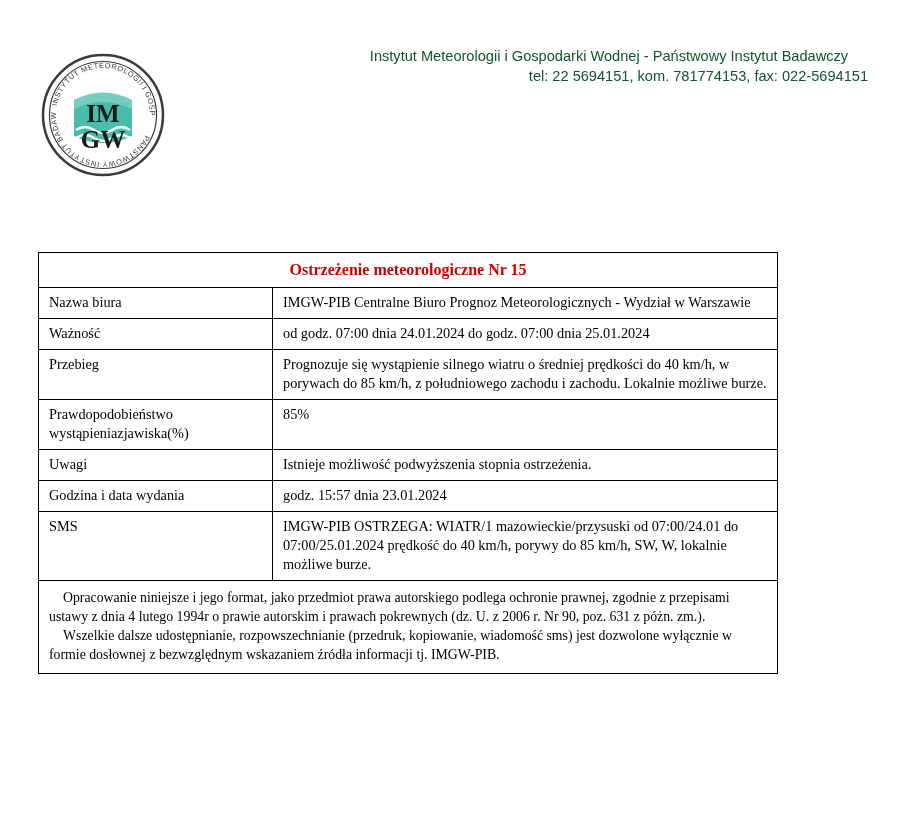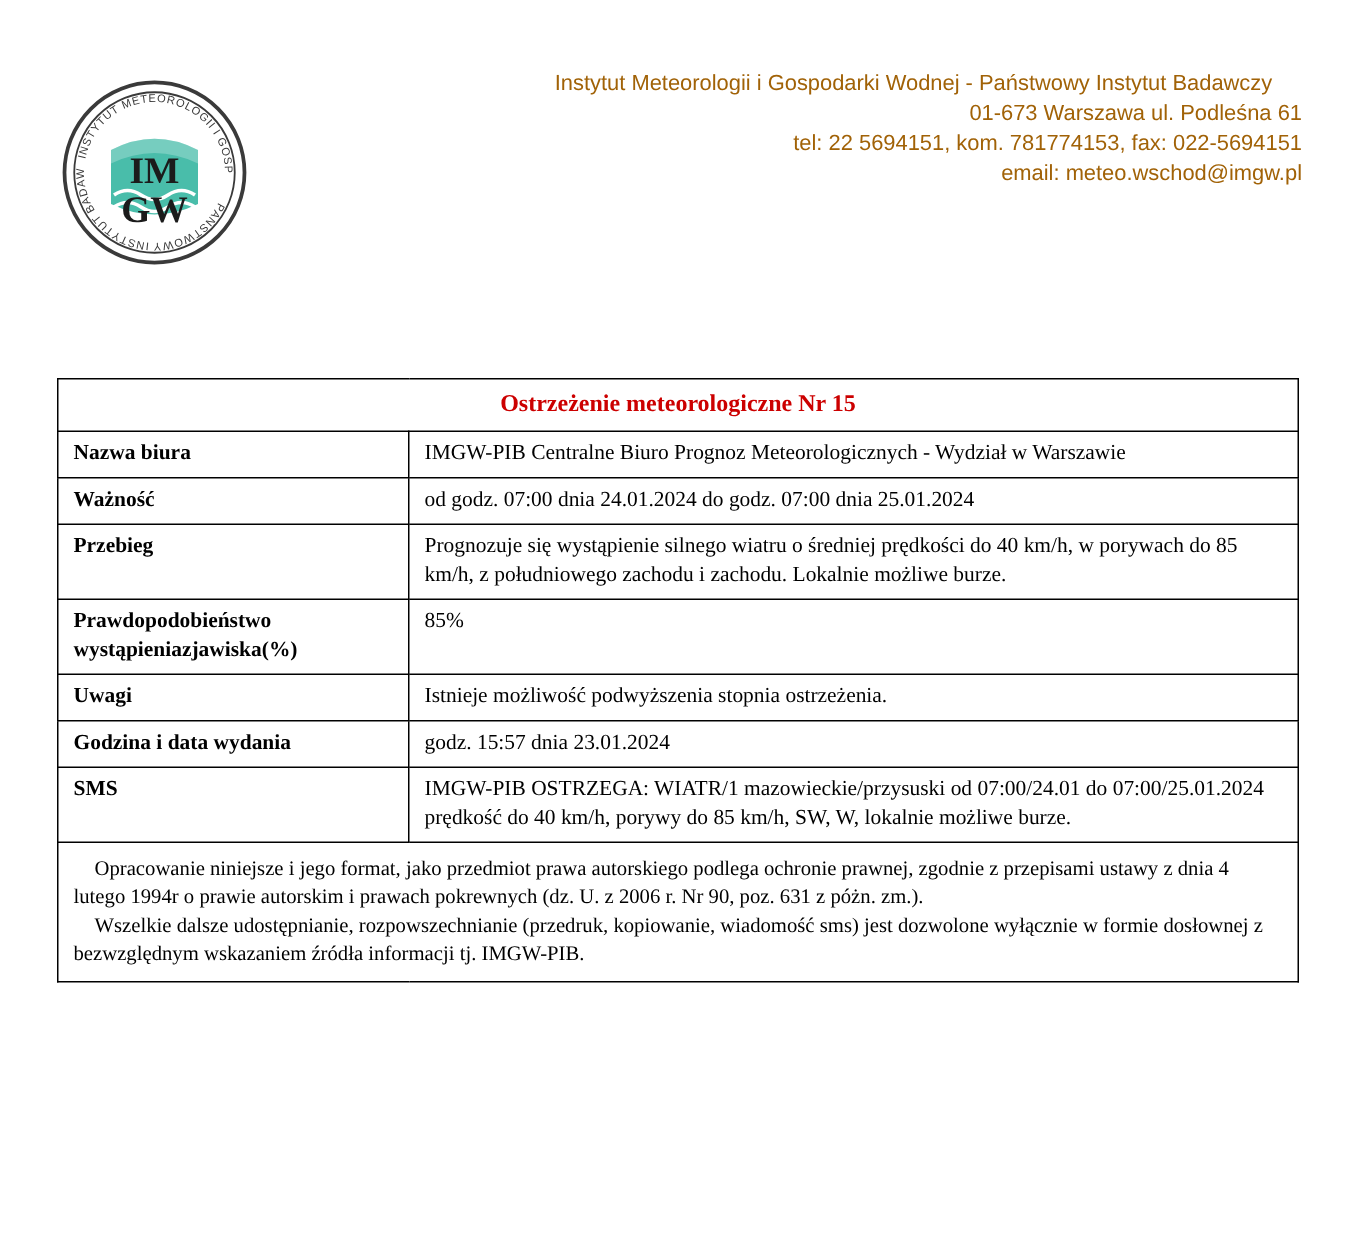--- a/index.html
+++ b/index.html
@@ -37,60 +37,60 @@
   }
   .header-text {
     position: absolute;
     left: 200px;
     right: 36px;
     top: 4px;
     text-align: right;
     font-family: "Liberation Sans", sans-serif;
     font-size: 14.6px;
     line-height: 20px;
-    color: #a16207;
+    color: #14532d;
   }
   .header-text .line1 {
     text-align: center;
     padding-left: 150px;
   }
   .header-text .line2 {
     text-align: center;
     font-weight: bold;
     padding-left: 150px;
   }
   .header-text .line {
     text-align: right;
   }
 
   
   .doc-table {
     position: absolute;
     left: 38px;
     top: 252px;
-    width: 828px;
+    width: 740px;
     border-collapse: collapse;
     font-size: 14.3px;
   }
   .doc-table td {
     border: 1px solid #000000;
     padding: 5px 8px 6px 10px;
     vertical-align: top;
     line-height: 19px;
   }
   .title-cell {
     text-align: center;
     font-weight: bold;
     color: #cc0000;
     font-size: 16px;
     padding: 7px 0 8px 0 !important;
   }
   .label-cell {
     width: 215px;
-    font-weight: bold;
+    font-weight: normal;
     white-space: normal;
   }
   .value-cell {
     font-weight: normal;
     margin-left: 29px;
   }
   .value-cell b {
     font-weight: bold;
   }
   .footer-cell {
@@ -132,23 +132,21 @@
           <textPath href="#topArc" startOffset="6%">INSTYTUT METEOROLOGII I GOSPODARKI WODNEJ</textPath>
         </text>
         <text font-family="Liberation Sans, sans-serif" font-size="7.4" fill="#3a3a3a" letter-spacing="0.6">
           <textPath href="#botArc" startOffset="14%">PAŃSTWOWY INSTYTUT BADAWCZY</textPath>
         </text>
       </svg>
     </div>
 
     <div class="header-text">
       <div class="line1">Instytut Meteorologii i Gospodarki Wodnej - Państwowy Instytut Badawczy</div>
-      <div class="line">01-673 Warszawa ul. Podleśna  61</div>
       <div class="line">tel: 22 5694151, kom. 781774153, fax: 022-5694151</div>
-      <div class="line">email: meteo.wschod@imgw.pl</div>
     </div>
   </div>
 
   <table class="doc-table">
     <tbody>
       <tr>
         <td class="title-cell" colspan="2">Ostrzeżenie meteorologiczne Nr 15</td>
       </tr>
 
       <tr>

